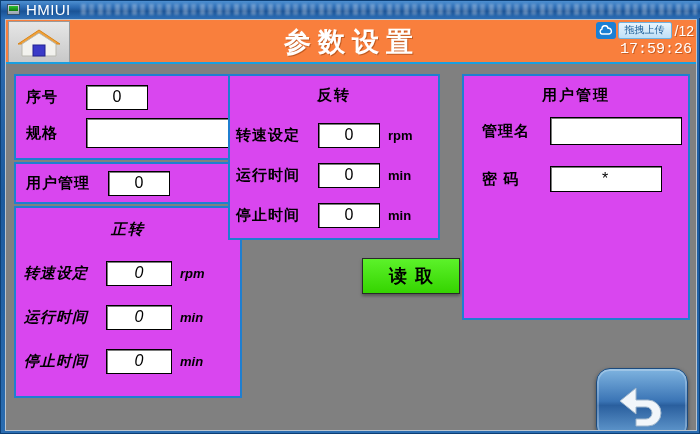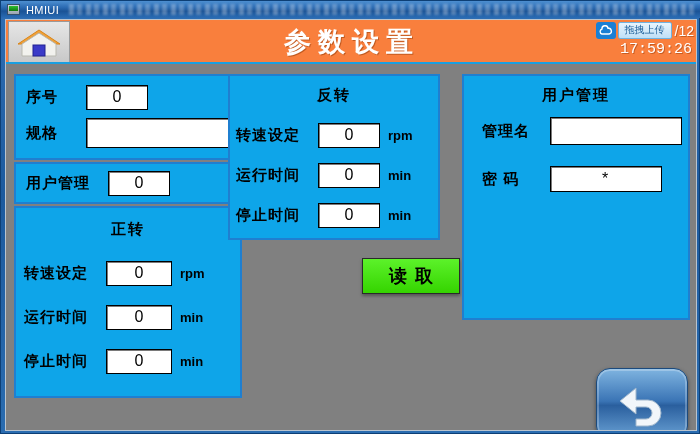--- a/index.html
+++ b/index.html
@@ -49,21 +49,21 @@
     margin-right: 6px;
   }
   .win-icon::after {
     content: "";
     position: absolute;
     left: 1px; top: 1px; right: 1px; bottom: 3px;
     background: linear-gradient(180deg,#2fbf2f 0%, #0f7a10 100%);
   }
   .win-title-text {
     color: #ffffff;
-    font-size: 11px;
+    font-size: 15px;
     letter-spacing: .4px;
     white-space: nowrap;
     flex: 0 0 auto;
   }
   .win-title-ghost {
     flex: 1 1 auto;
     height: 11px;
     margin-left: 10px;
     margin-right: 4px;
     opacity: .30;
@@ -171,21 +171,21 @@
     color: #ffffff;
     font-size: 15px;
     font-family: "Liberation Mono", "DejaVu Sans Mono", monospace;
     padding-right: 4px;
     text-shadow: 1px 1px 0 rgba(150,60,10,.5);
   }
 
   
   .panel {
     position: absolute;
-    background: #0ea5e9;
+    background: #d946ef;
     border: 2px solid #1f7fd0;
     box-sizing: border-box;
   }
   .panel-title {
     text-align: center;
     font-size: 15px;
     color: #000;
     font-weight: bold;
     letter-spacing: 2px;
   }
@@ -219,21 +219,21 @@
     font-size: 13px;
     color: #000;
     font-weight: bold;
     font-family: "Liberation Sans", sans-serif;
     white-space: nowrap;
   }
 
   
   #panel-basic   { left: 8px;  top: 54px;  width: 228px; height: 86px; }
   #panel-cycle   { left: 8px;  top: 142px; width: 228px; height: 42px; }
-  #panel-forward { left: 8px;  top: 186px; width: 228px; height: 192px; }
+  #panel-forward { left: 8px;  top: 186px; width: 228px; height: 192px; font-style: italic; }
 
   
   #panel-reverse { left: 222px; top: 54px; width: 212px; height: 166px; }
 
   
   #panel-user    { left: 456px; top: 54px; width: 228px; height: 246px; }
 
   
   .act-btn {
     position: absolute;

